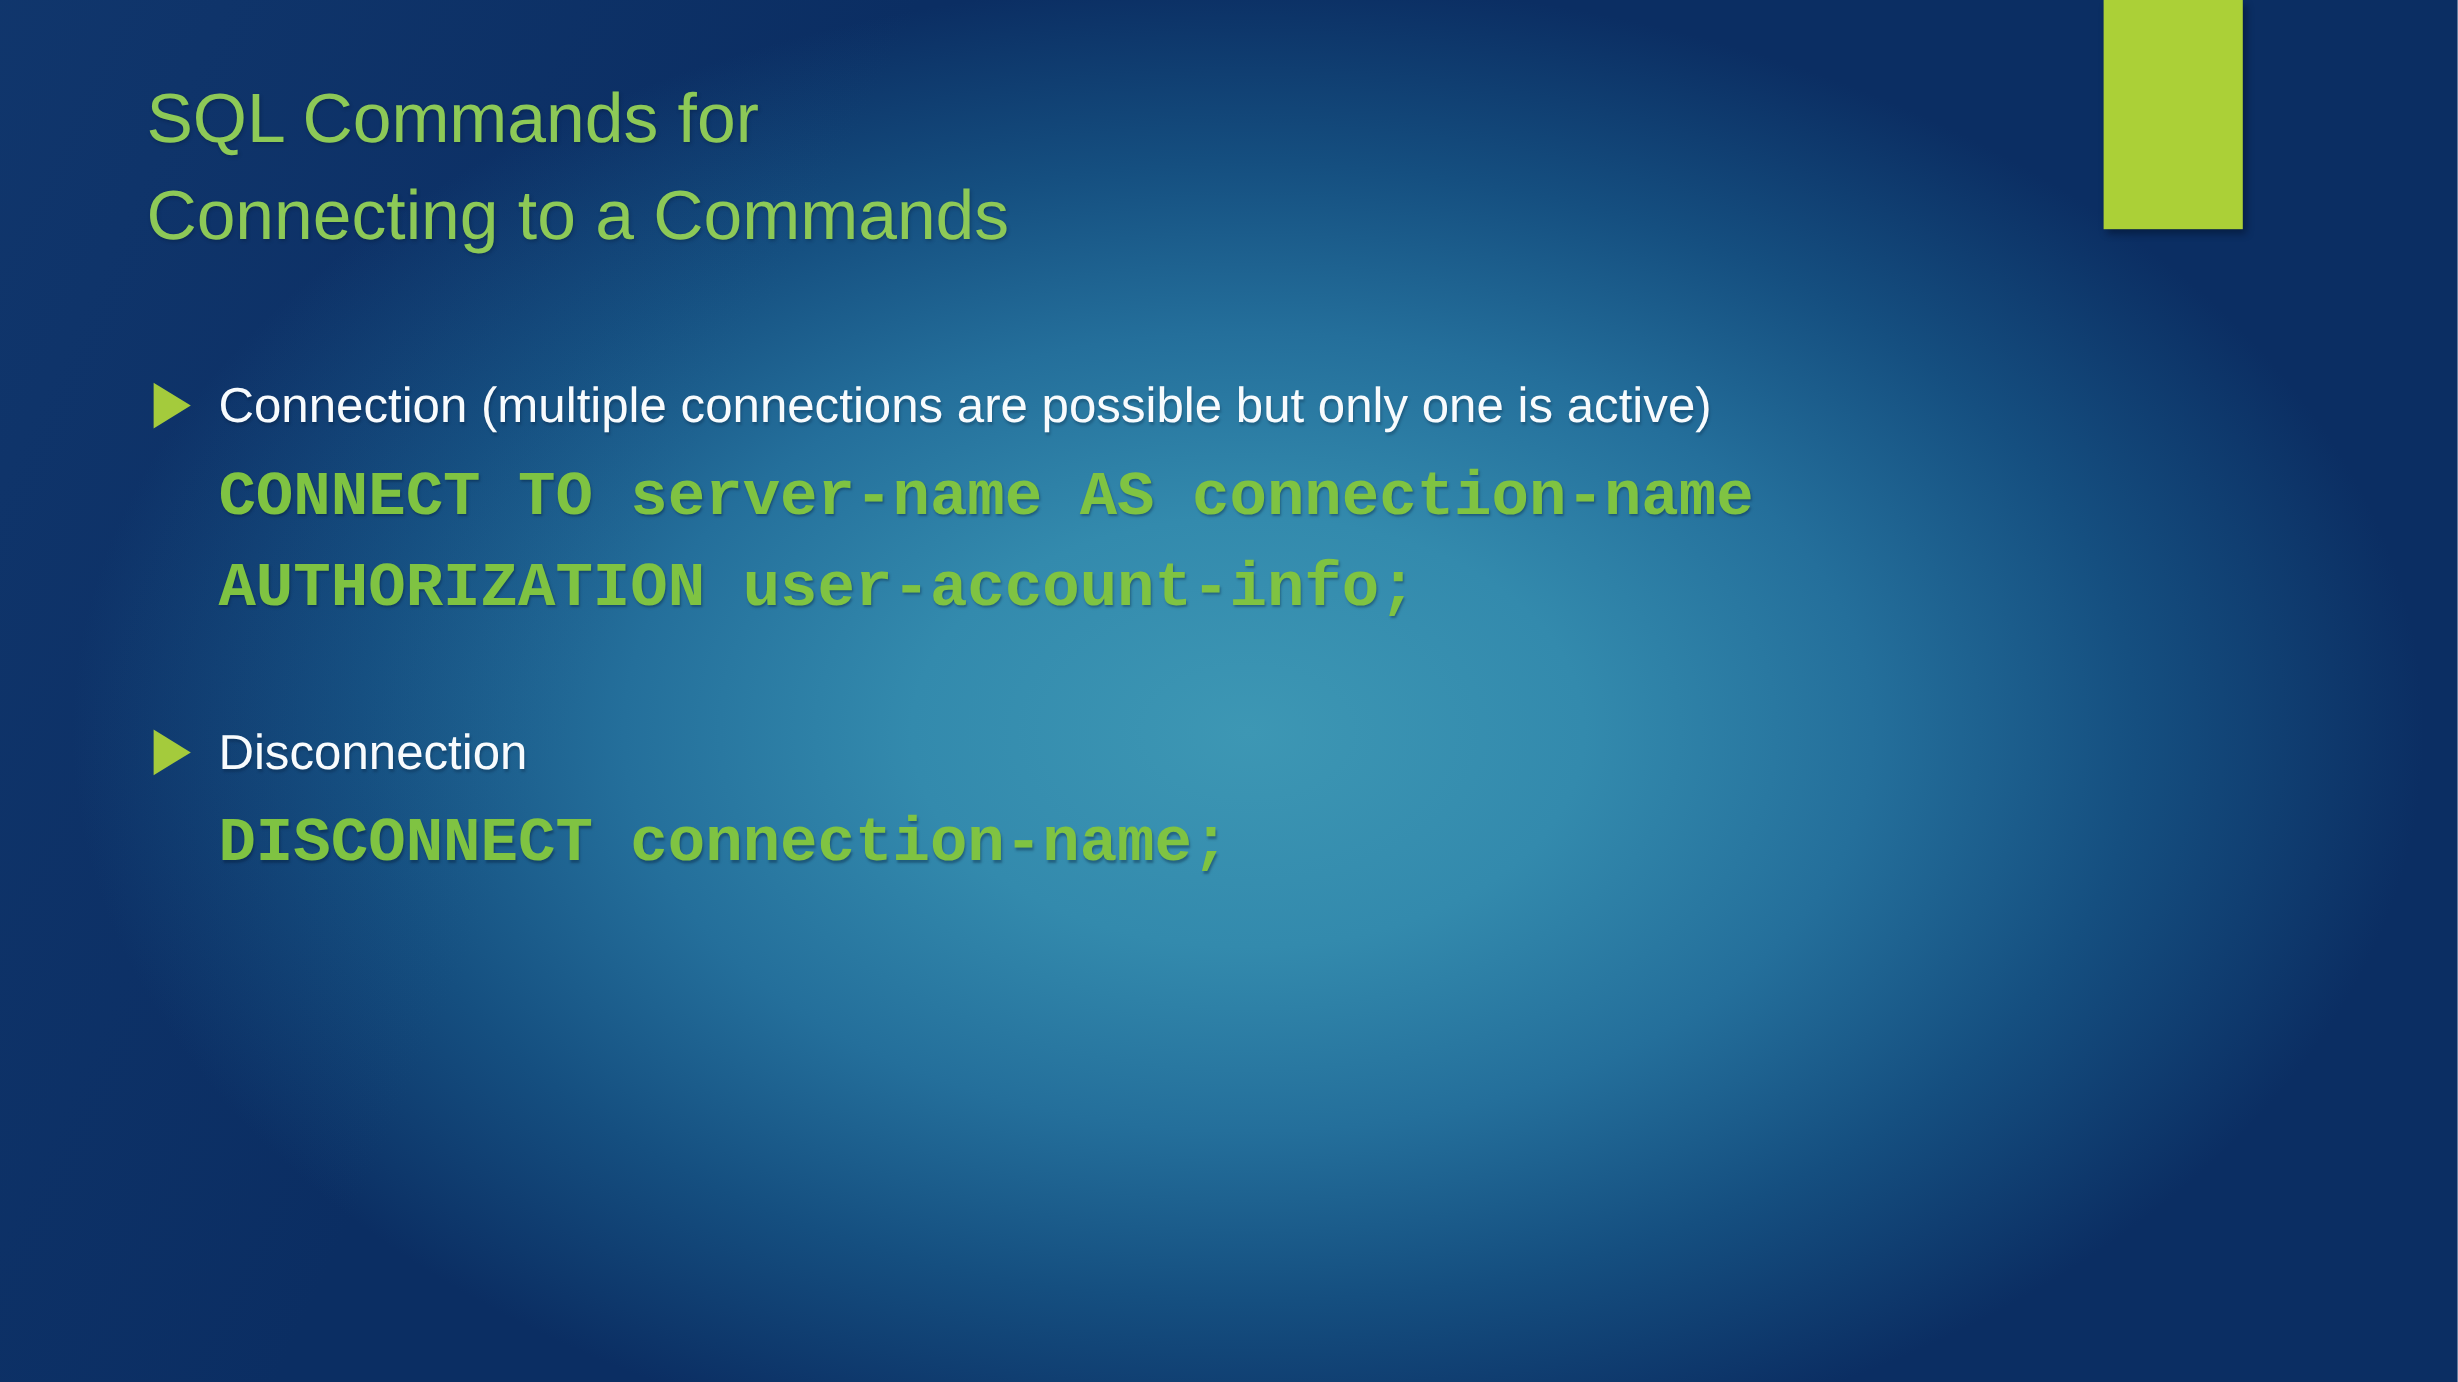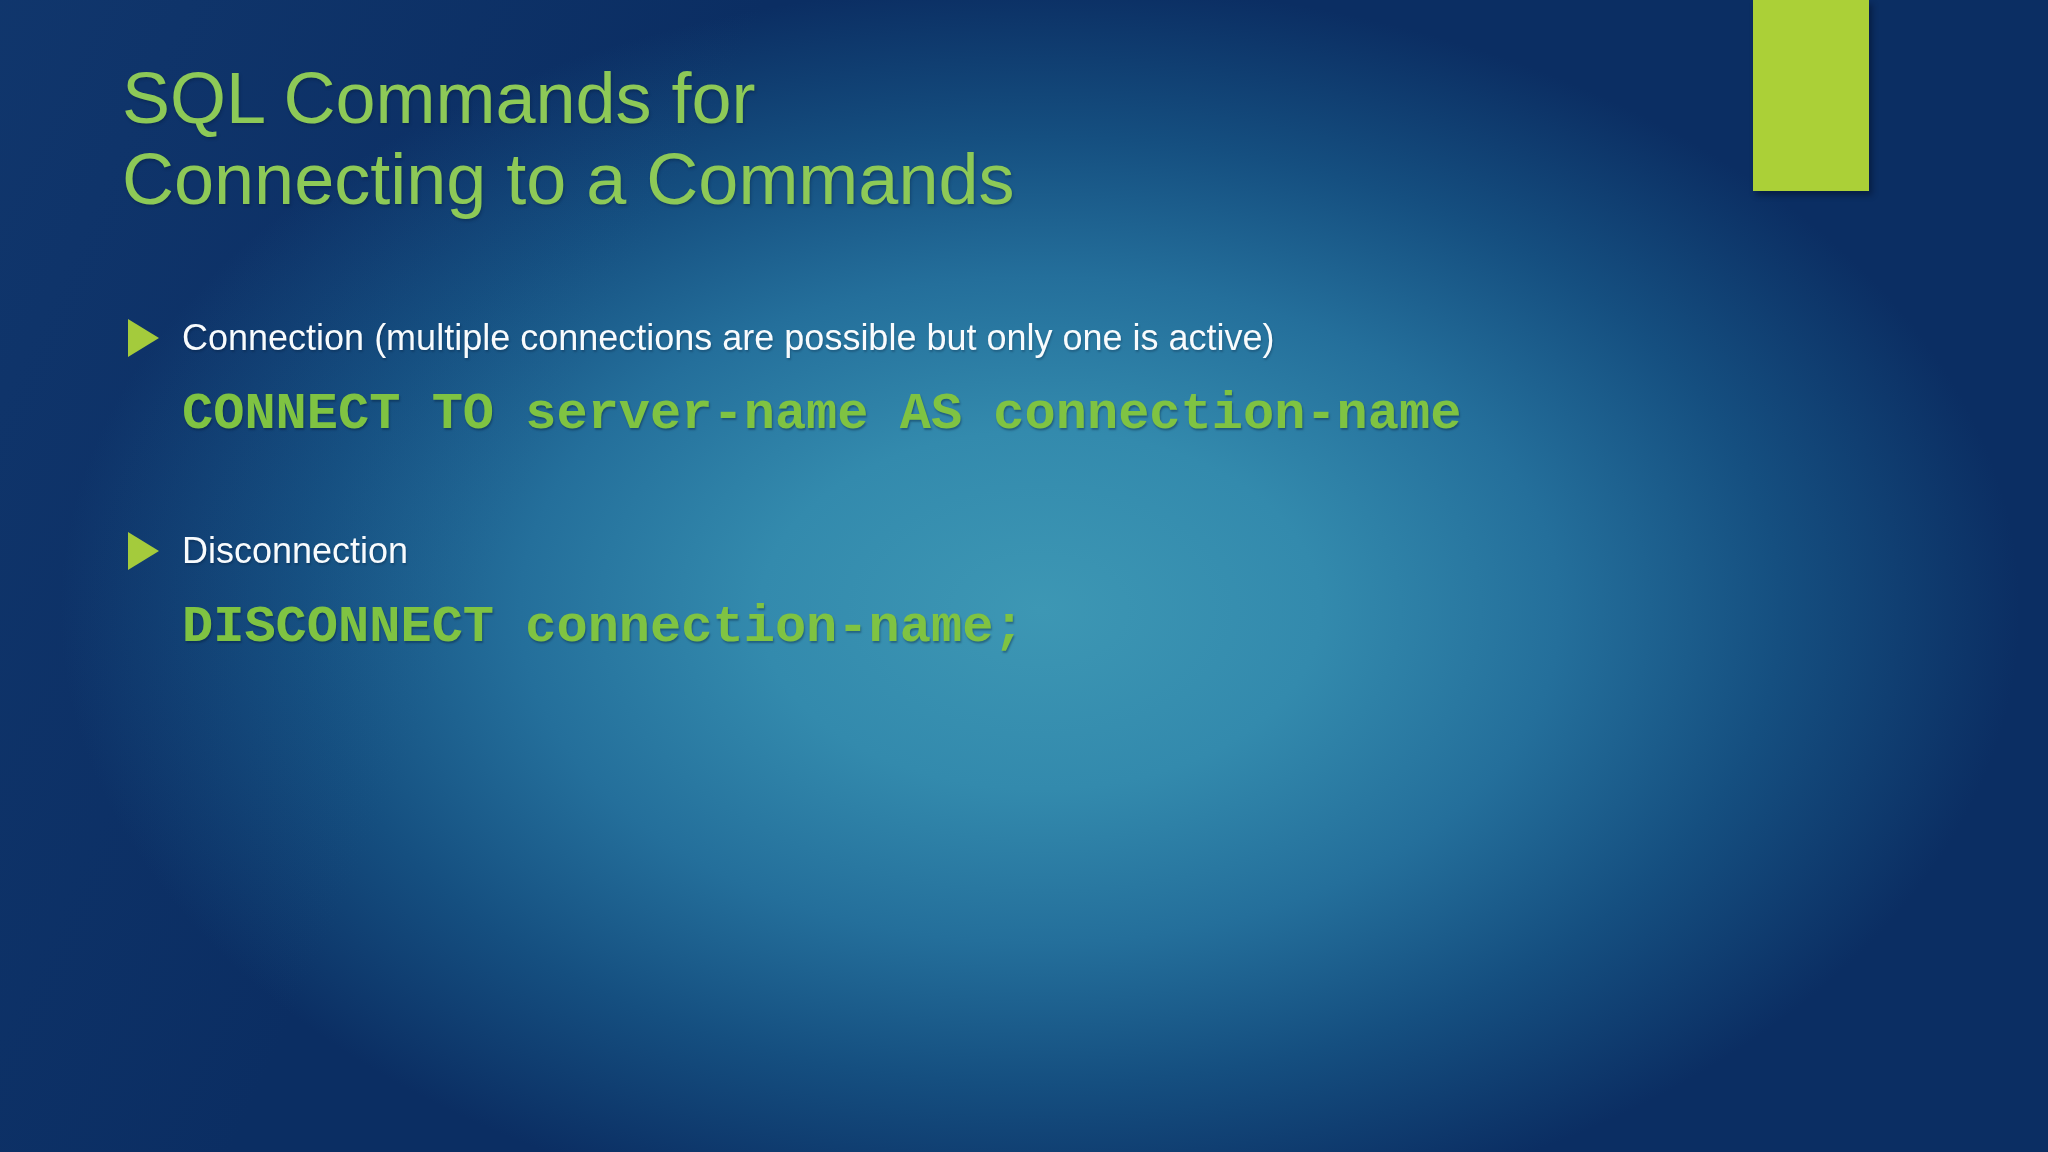--- a/index.html
+++ b/index.html
@@ -27,21 +27,21 @@
     top: 0;
     width: 116px;
     height: 191px;
     box-shadow: 3px 4px 6px rgba(0, 10, 30, 0.45);
   }
   .title {
     position: absolute;
     left: 122px;
     top: 58px;
     margin: 0;
-    font-size: 72px;
+    font-size: 58px;
     line-height: 81px;
     font-weight: 300;
     letter-spacing: 0px;
     text-shadow: 1px 2px 3px rgba(0, 20, 45, 0.30);
   }
   .content {
     position: absolute;
     left: 128px;
     top: 300px;
     width: 1700px;
@@ -55,21 +55,21 @@
   .bullet-tri {
     width: 0;
     height: 0;
     border-top: 19px solid transparent;
     border-bottom: 19px solid transparent;
     border-left: 31px solid transparent; 
     margin-right: 23px;
     flex: 0 0 auto;
   }
   .bullet-text {
-    font-size: 36px;
+    font-size: 41px;
     font-weight: 300;
     color: #f8fbfd;
     text-shadow: 1px 2px 2px rgba(0, 20, 45, 0.25);
     white-space: nowrap;
   }
   .code-line {
     padding-left: 54px;
     font-family: Liberation Mono, monospace;
     font-size: 52px;
     font-weight: bold;
@@ -91,20 +91,21 @@
   </h1>
 
   <div class="content">
 
     <div class="group">
       <div class="line">
         <span class="bullet-tri" style="border-left-color: rgb(164, 203, 60);"></span>
         <span class="bullet-text">Connection (multiple connections are possible but only one is active)</span>
       </div>
       <div class="line code-line" style="color: rgb(127, 195, 66);">CONNECT TO server-name AS connection-name</div>
+      <div class="line code-line" style="color: rgb(127, 195, 66);">AUTHORIZATION user-account-info;</div>
     </div>
 
 
     <div class="group">
       <div class="line">
         <span class="bullet-tri" style="border-left-color: rgb(164, 203, 60);"></span>
         <span class="bullet-text">Disconnection</span>
       </div>
       <div class="line code-line" style="color: rgb(127, 195, 66);">DISCONNECT connection-name;</div>
     </div>

